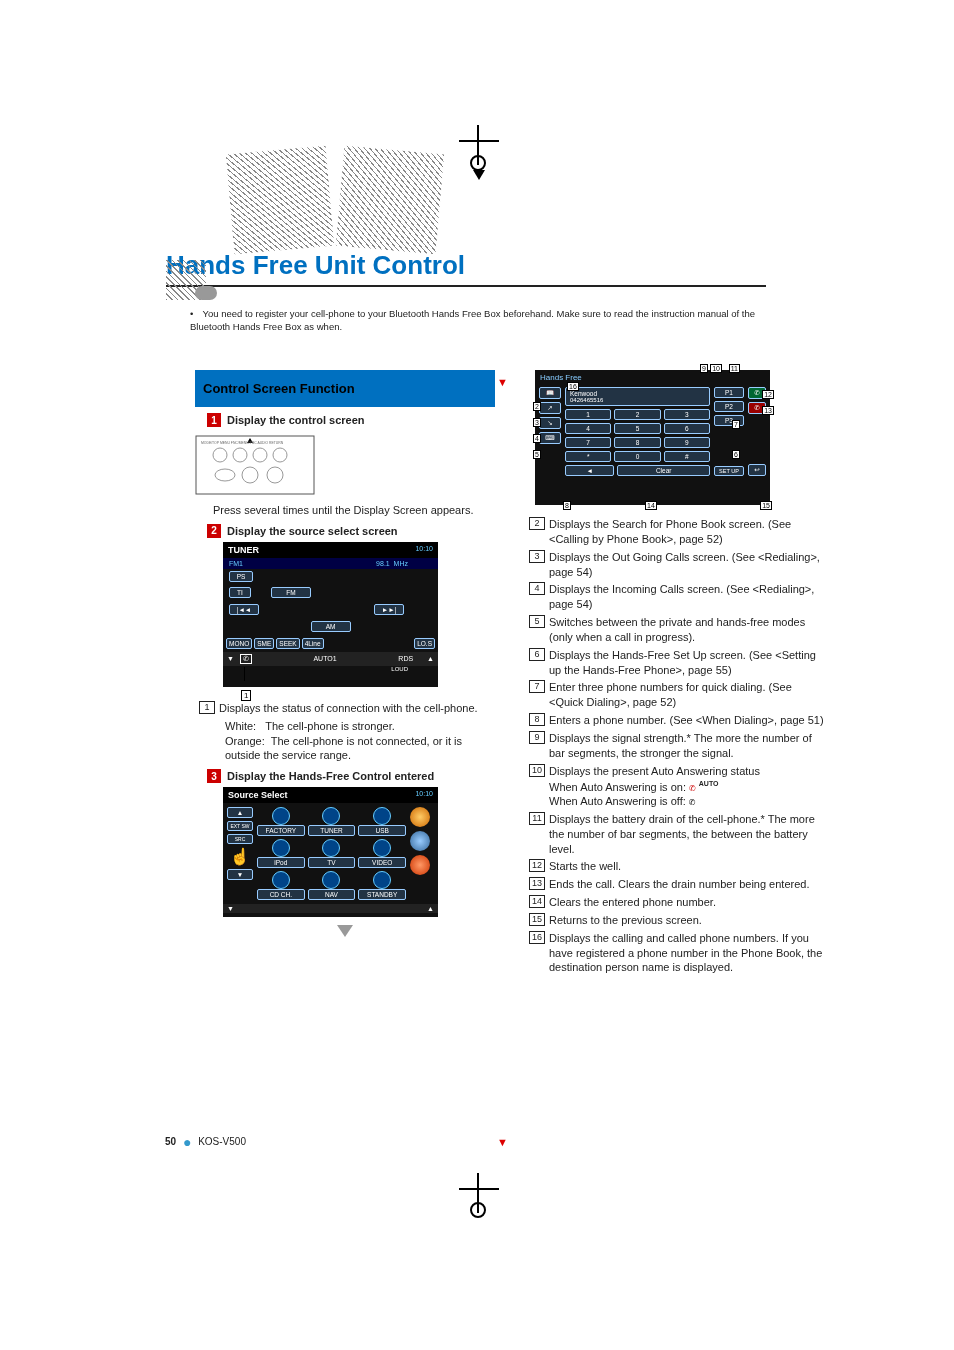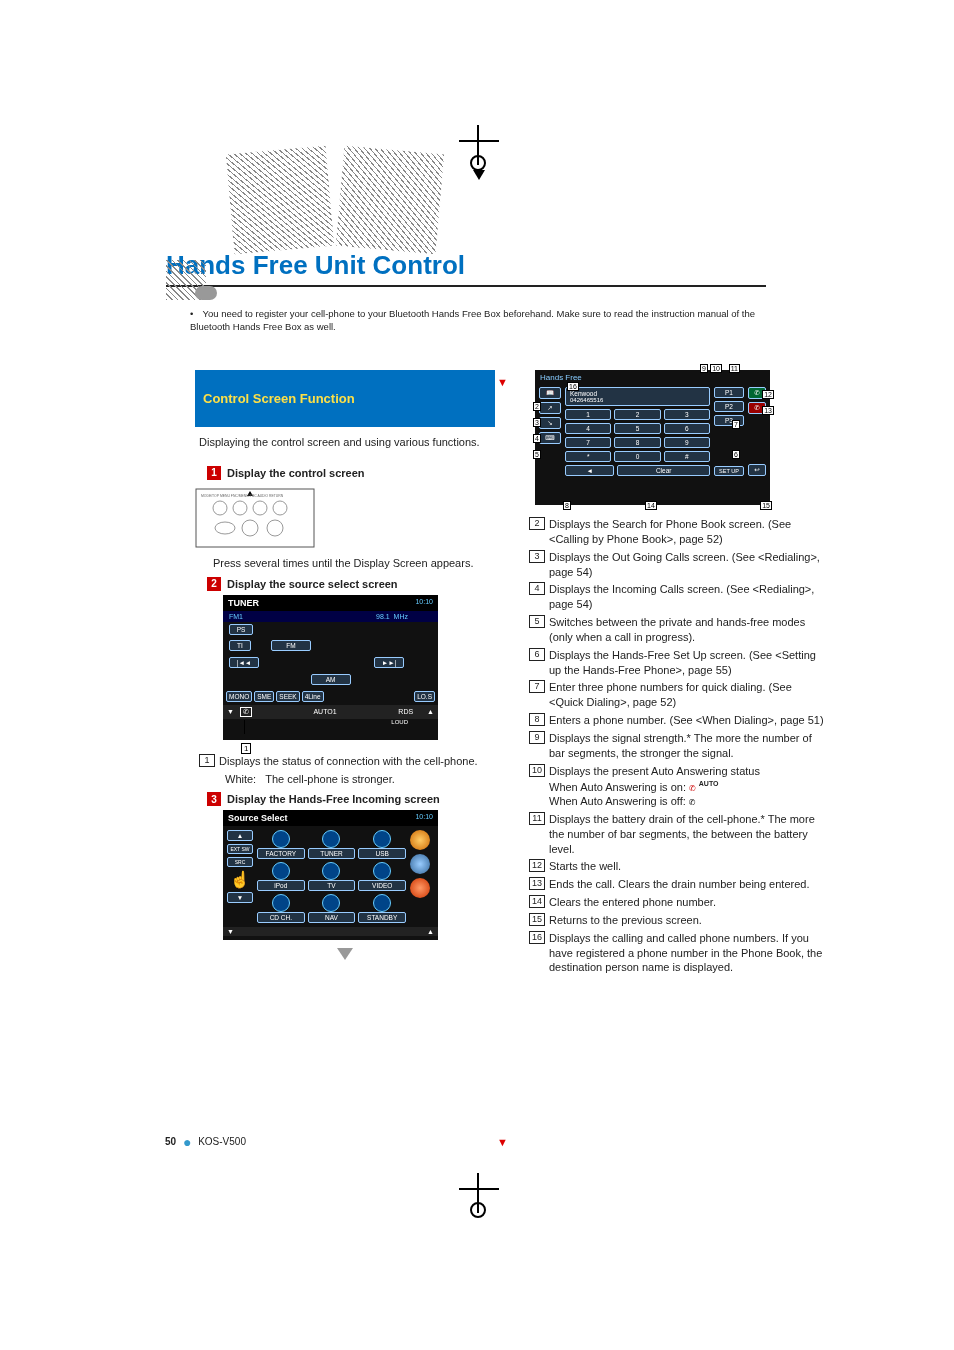--- a/index.html
+++ b/index.html
@@ -16,21 +16,21 @@
   .reg-mark2 { position:absolute; left:470px; top:1202px; width:16px; height:16px; border:2px solid #000; border-radius:50%; }
   .reg-cross3 { position:absolute; left:459px; top:1188px; width:40px; height:2px; background:#000; }
   .reg-cross4 { position:absolute; left:477px; top:1173px; width:2px; height:40px; background:#000; }
   .tri-marker { position:absolute; left:473px; top:170px; width:0; height:0; border-left:6px solid transparent; border-right:6px solid transparent; border-top:10px solid #000; }
   .note-area { position:absolute; left:190px; top:307px; width:580px; font-size:9.5px; line-height:1.4; }
   .note-area .bullet { display:inline-block; width:10px; }
   .note-icon { position:absolute; left:195px; top:286px; width:22px; height:14px; background:#999; border-radius:7px; }
   .col { position:absolute; top:370px; width:300px; }
   .col.left { left:195px; }
   .col.right { left:525px; }
-  .section-header { background:#0070c0; color:#fde047; font-weight:bold; font-size:13px; padding:21px 8px; margin-bottom:6px; }
+  .section-header { background:#0070c0; color:#000000; font-weight:bold; font-size:13px; padding:11px 8px; margin-bottom:6px; }
   .intro { font-size:11px; line-height:1.35; padding:2px 4px 10px 4px; }
   .step-row { display:flex; align-items:center; gap:6px; margin:6px 0 4px 12px; }
   .step-num { background:#c00; color:#fff; font-size:10px; font-weight:bold; width:14px; height:14px; display:flex; align-items:center; justify-content:center; }
   .step-label { font-size:11px; font-weight:bold; }
   .txt { font-size:11px; line-height:1.35; padding:0 4px 0 18px; }
   .txt.narrow { padding-left:30px; }
   .list-item { display:flex; gap:4px; font-size:11px; line-height:1.35; margin-bottom:3px; padding-left:4px; }
   .list-num { flex:0 0 16px; border:1px solid #222; font-size:9px; text-align:center; height:13px; line-height:11px; }
   .list-body { flex:1; }
   .footer { position:absolute; left:165px; bottom:200px; font-size:10px; }
@@ -60,26 +60,25 @@
 <div class="reg-cross4"></div>
 
 <div class="title-underline">
   <h1>Hands Free Unit Control</h1>
 </div>
 <div class="hatch-tail"></div>
 
 <div class="note-icon"></div>
 <div class="note-area">
   <span class="bullet">•</span>
-  <span>You need to register your cell-phone to your Bluetooth Hands Free Box beforehand. Make sure to read the instruction manual of the Bluetooth Hands Free Box as well.</span>
+  <span>You need to register your cell-phone to your Bluetooth Hands Free Box beforehand. Make sure to read the instruction manual of the Bluetooth Hands Free Box as when.</span>
 </div>
 
 <div class="col left">
   <div class="section-header">Control Screen Function</div>
-  <div class="intro">Displaying the control screen and using various functions.</div>
 
   <div class="step-row">
     <div class="step-num">1</div>
     <div class="step-label">Display the control screen</div>
   </div>
   <svg class="remote-img" viewBox="0 0 120 60">
     <rect x="1" y="1" width="118" height="58" fill="#fff" stroke="#555"></rect>
     <circle cx="25" cy="20" r="7" fill="none" stroke="#999"></circle>
     <circle cx="45" cy="20" r="7" fill="none" stroke="#999"></circle>
     <circle cx="65" cy="20" r="7" fill="none" stroke="#999"></circle>
@@ -139,24 +138,28 @@
   </div>
 
   <div class="list-item" style="margin-top:14px;">
     <div class="list-num">1</div>
     <div class="list-body">Displays the status of connection with the cell-phone.</div>
   </div>
   <div class="txt narrow">
     <span>White:</span>&nbsp;&nbsp;
     <span>The cell-phone is stronger.</span>
   </div>
+  <div class="txt narrow">
+    <span>Orange:</span>&nbsp;
+    <span>The cell-phone is not connected, or it is outside the service range.</span>
+  </div>
 
   <div class="step-row">
     <div class="step-num">3</div>
-    <div class="step-label">Display the Hands-Free Incoming screen</div>
+    <div class="step-label">Display the Hands-Free Control entered</div>
   </div>
 
   <div class="screen-black source-screen">
     <div style="display:flex;justify-content:space-between;padding:3px 5px;background:#000;">
       <span style="font-weight:bold;font-size:9px;">Source Select</span>
       <span style="color:#6cf;">10:10</span>
     </div>
     <div style="display:flex;padding:4px;">
       <div style="width:26px;display:flex;flex-direction:column;gap:3px;">
         <span class="btn">▲</span>

